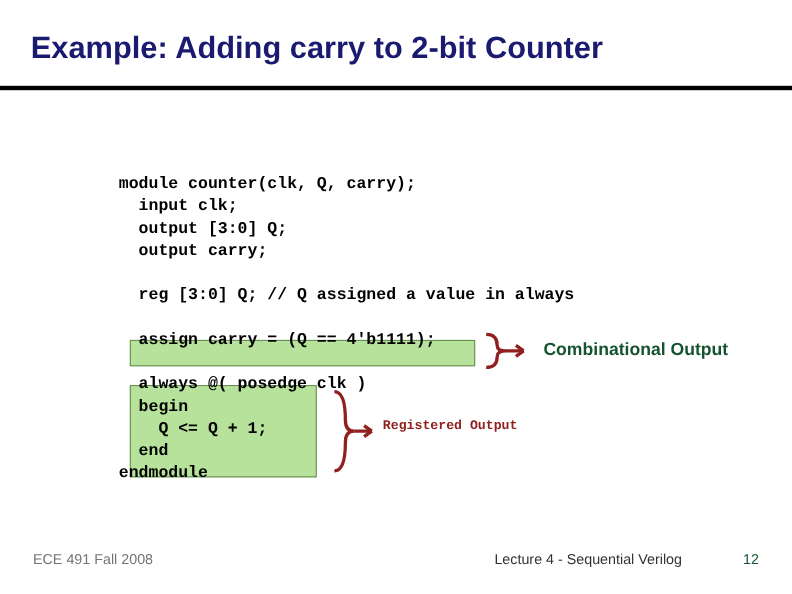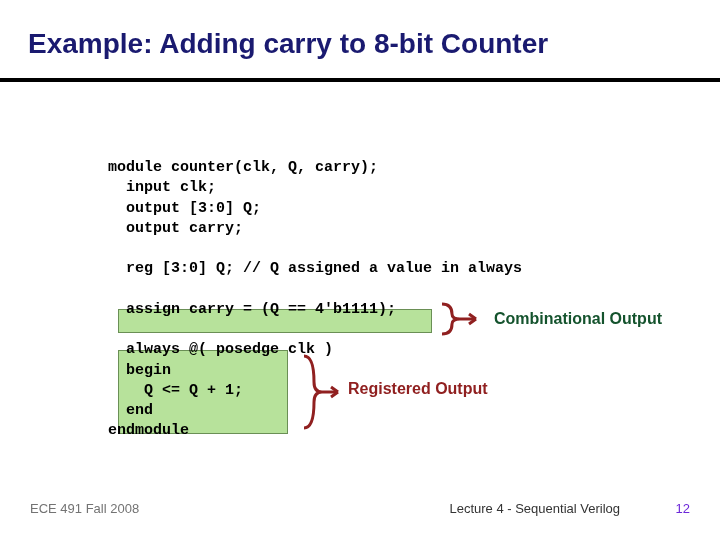--- a/index.html
+++ b/index.html
@@ -90,23 +90,24 @@
     top: 310px;
     left: 494px;
     font-size: 16px;
     font-weight: bold;
     color: #14532d;
   }
   .anno2 {
     position: absolute;
     top: 380px;
     left: 348px;
-    font-size: 16px;
+    font-size: 12px;
     font-weight: bold;
     color: #902020;
+    font-family: Liberation Mono, monospace;
   }
   .footer-left {
     position: absolute;
     bottom: 24px;
     left: 30px;
     font-size: 13px;
     color: #737373;
   }
   .footer-center {
     position: absolute;
@@ -115,33 +116,33 @@
     width: 604px;
     text-align: right;
     font-size: 13px;
     color: #333;
   }
   .footer-right {
     position: absolute;
     bottom: 24px;
     right: 30px;
     font-size: 13px;
-    color: #6d28d9;
+    color: #14532d;
   }
   .code-layer {
     position: relative;
     z-index: 2;
   }
 </style>
 </head>
 <body>
 
 <div class="slide">
 
-  <div class="title">Example: Adding carry to 8-bit Counter</div>
+  <div class="title">Example: Adding carry to 2-bit Counter</div>
   <div class="hr"></div>
 
   <div class="hl1"></div>
   <div class="hl2"></div>
 
   <div class="code code-layer">module counter(clk, Q, carry);
   input clk;
   output [3:0] Q;
   output carry;
 

